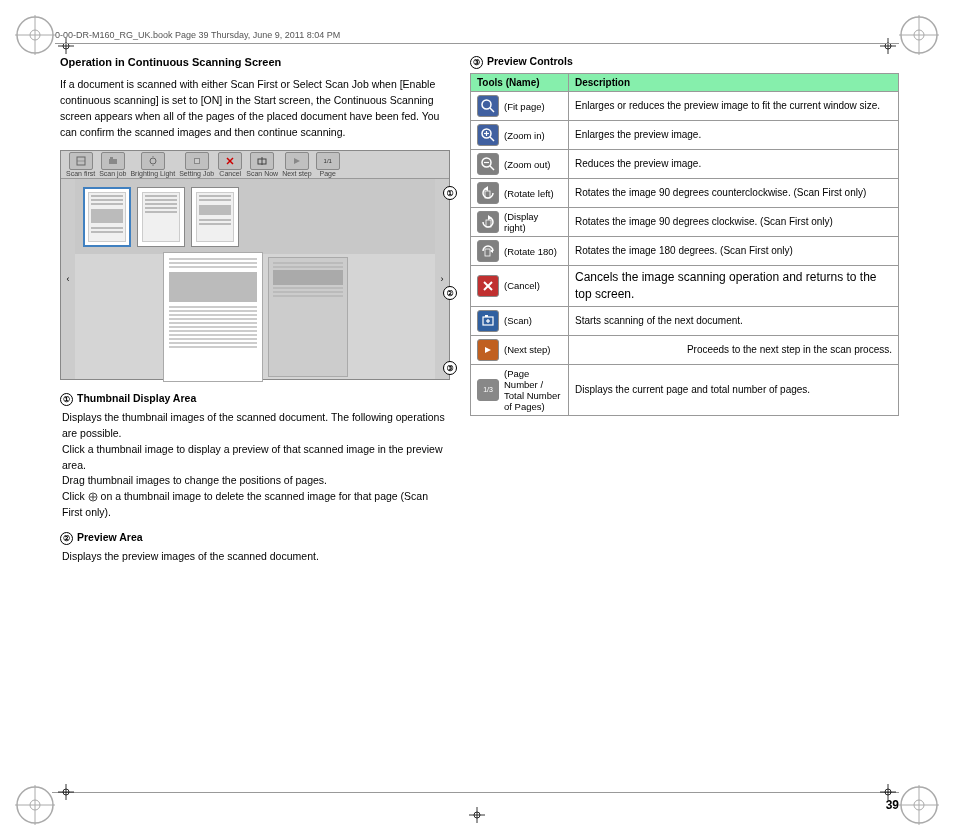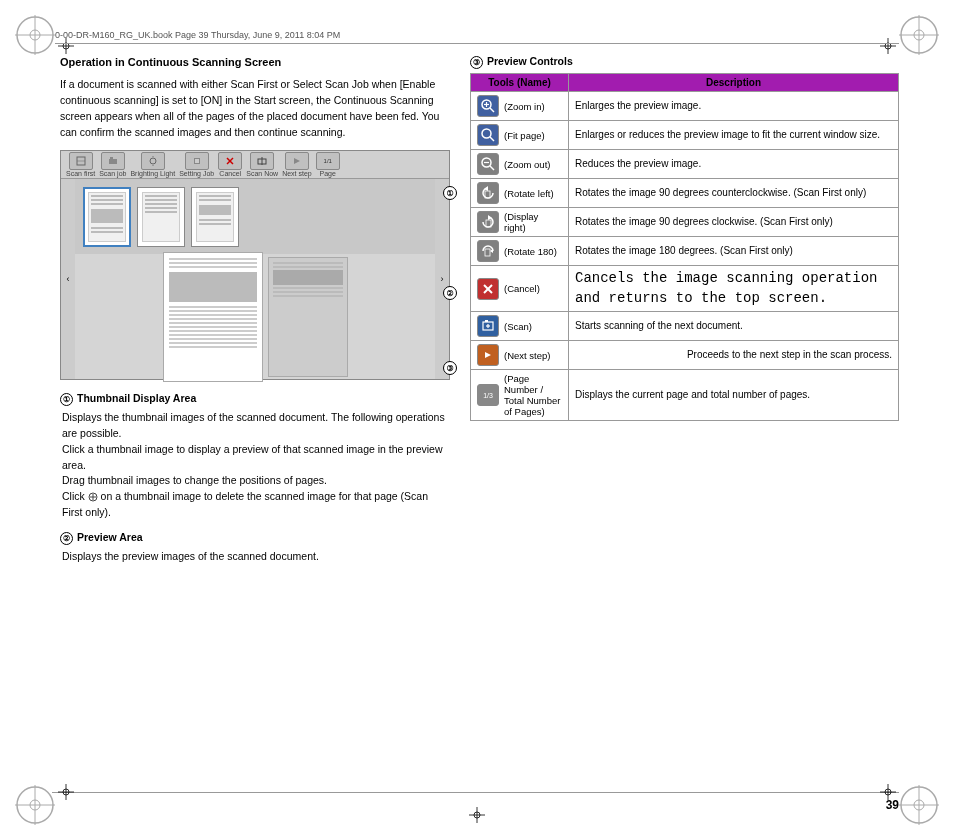--- a/index.html
+++ b/index.html
@@ -286,24 +286,24 @@
       gap: 4px;
     }
 
     .controls-table {
       width: 100%;
       border-collapse: collapse;
       font-size: 10px;
     }
 
     .controls-table th {
-      background: #a21caf;
+      background: #86efac;
       border: 1px solid #999;
       padding: 3px 6px;
-      text-align: center;
+      text-align: left;
       font-size: 10px;
       font-weight: bold;
     }
 
     .controls-table td {
       border: 1px solid #999;
       padding: 3px 6px;
       vertical-align: middle;
     }
 
@@ -637,42 +637,42 @@
         </tr>
       </thead>
       <tbody id="tools-tbody">
       <tr>
             <td>
               <div class="tool-cell">
                 <div class="tool-icon blue-icon">
                   <svg width="14" height="14" viewBox="0 0 14 14">
                     <circle cx="5.5" cy="5.5" r="4.5" fill="none" stroke="white" stroke-width="1.5"></circle>
                     <line x1="9" y1="9" x2="13" y2="13" stroke="white" stroke-width="1.5"></line>
+                  </svg>
+                </div>
+                <span class="tool-name">(Fit page)</span>
+              </div>
+            </td>
+            <td style="font-size: 10px; line-height: 1.4;">Enlarges or reduces the preview image to fit the current window size.</td>
+          </tr>
+          <tr>
+            <td>
+              <div class="tool-cell">
+                <div class="tool-icon blue-icon">
+                  <svg width="14" height="14" viewBox="0 0 14 14">
+                    <circle cx="5.5" cy="5.5" r="4.5" fill="none" stroke="white" stroke-width="1.5"></circle>
+                    <line x1="9" y1="9" x2="13" y2="13" stroke="white" stroke-width="1.5"></line>
                     <line x1="5.5" y1="3" x2="5.5" y2="8" stroke="white" stroke-width="1.2"></line>
                     <line x1="3" y1="5.5" x2="8" y2="5.5" stroke="white" stroke-width="1.2"></line>
                   </svg>
                 </div>
                 <span class="tool-name">(Zoom in)</span>
               </div>
             </td>
             <td style="font-size: 10px; line-height: 1.4;">Enlarges the preview image.</td>
-          </tr>
-          <tr>
-            <td>
-              <div class="tool-cell">
-                <div class="tool-icon blue-icon">
-                  <svg width="14" height="14" viewBox="0 0 14 14">
-                    <circle cx="5.5" cy="5.5" r="4.5" fill="none" stroke="white" stroke-width="1.5"></circle>
-                    <line x1="9" y1="9" x2="13" y2="13" stroke="white" stroke-width="1.5"></line>
-                  </svg>
-                </div>
-                <span class="tool-name">(Fit page)</span>
-              </div>
-            </td>
-            <td style="font-size: 10px; line-height: 1.4;">Enlarges or reduces the preview image to fit the current window size.</td>
           </tr>
           <tr>
             <td>
               <div class="tool-cell">
                 <div class="tool-icon gray-icon">
                   <svg width="14" height="14" viewBox="0 0 14 14">
                     <circle cx="5.5" cy="5.5" r="4.5" fill="none" stroke="white" stroke-width="1.5"></circle>
                     <line x1="9" y1="9" x2="13" y2="13" stroke="white" stroke-width="1.5"></line>
                     <line x1="3" y1="5.5" x2="8" y2="5.5" stroke="white" stroke-width="1.2"></line>
                   </svg>
@@ -732,21 +732,21 @@
               <div class="tool-cell">
                 <div class="tool-icon red-icon">
                   <svg width="14" height="14" viewBox="0 0 14 14">
                     <line x1="3" y1="3" x2="11" y2="11" stroke="white" stroke-width="2"></line>
                     <line x1="11" y1="3" x2="3" y2="11" stroke="white" stroke-width="2"></line>
                   </svg>
                 </div>
                 <span class="tool-name">(Cancel)</span>
               </div>
             </td>
-            <td style="font-size: 14px; line-height: 1.4; font-family: Liberation Mono, monospace;">Cancels the image scanning operation and returns to the top screen.</td>
+            <td style="font-size: 12px; line-height: 1.4;">Cancels the image scanning operation and returns to the top screen.</td>
           </tr>
           <tr>
             <td>
               <div class="tool-cell">
                 <div class="tool-icon green-scan">
                   <svg width="14" height="14" viewBox="0 0 14 14">
                     <rect x="2" y="3" width="10" height="8" fill="none" stroke="white" stroke-width="1.2"></rect>
                     <rect x="4" y="1" width="3" height="2" fill="white"></rect>
                     <line x1="7" y1="5" x2="7" y2="9" stroke="white" stroke-width="1.2"></line>
                     <line x1="5" y1="7" x2="9" y2="7" stroke="white" stroke-width="1.2"></line>

